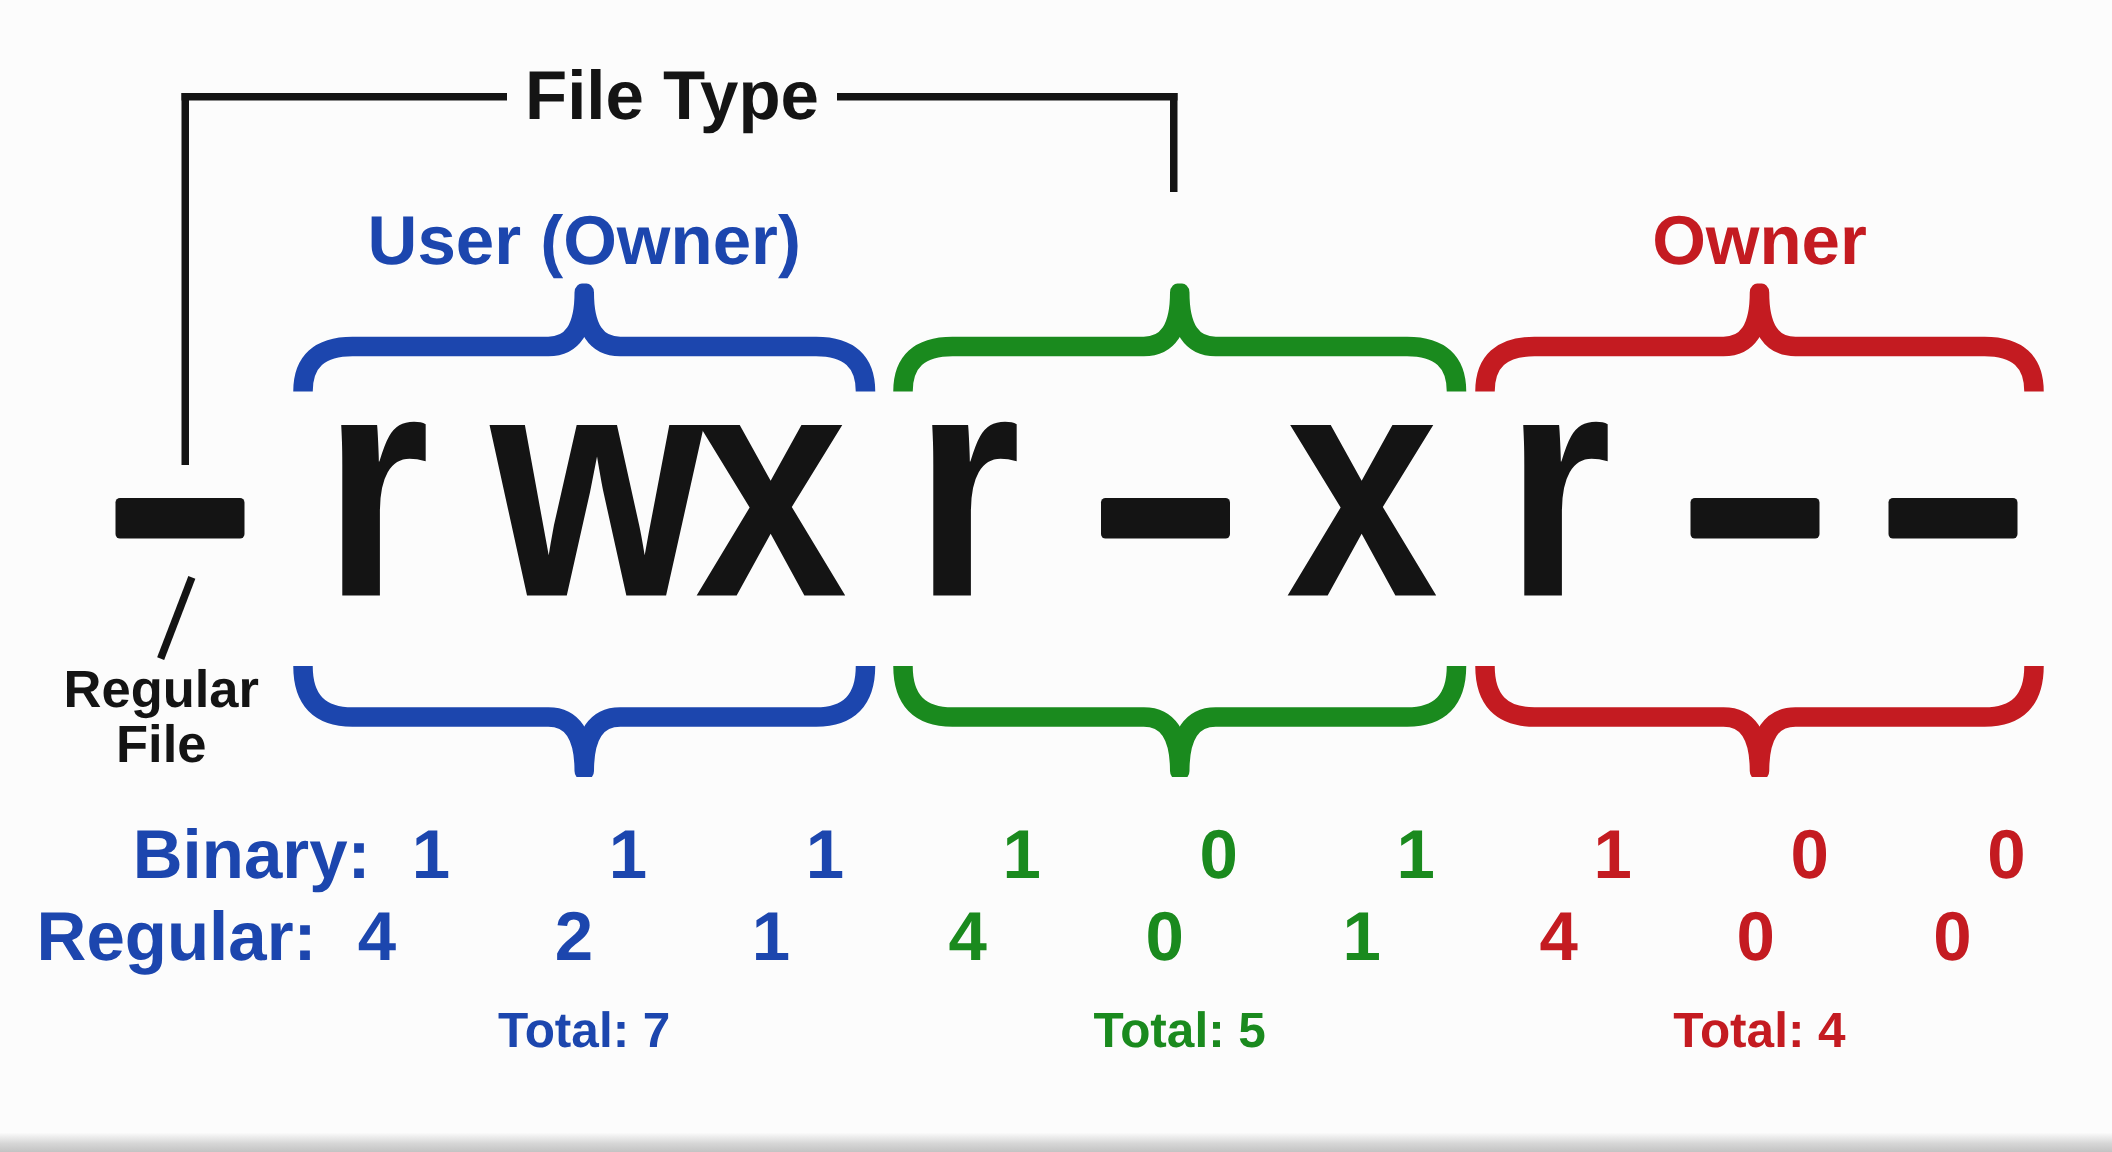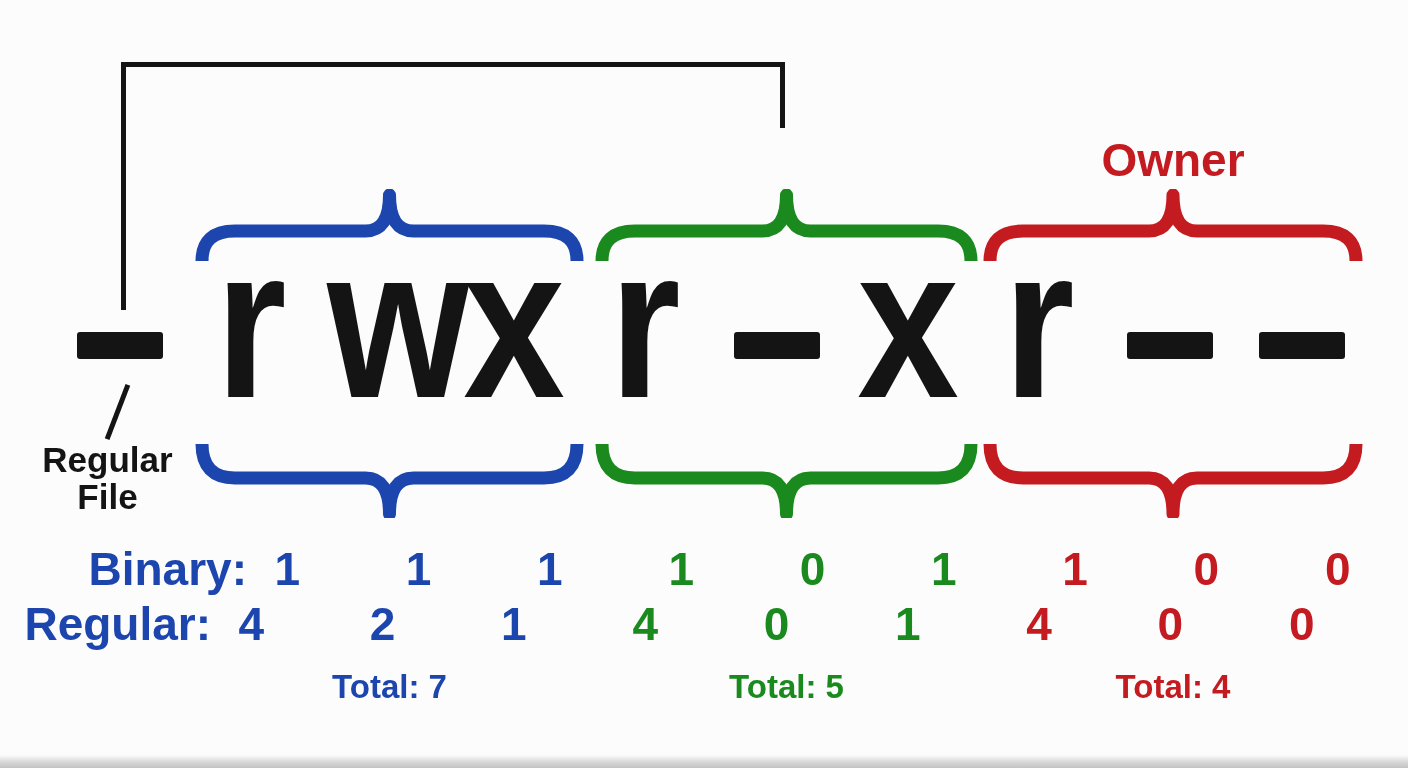--- a/index.html
+++ b/index.html
@@ -62,25 +62,27 @@
   }
 </style>
 </head>
 <body>
 
 <div class="stage">
 
   <div class="ft-line" id="ft-h"></div>
   <div class="ft-line" id="ft-vl"></div>
   <div class="ft-line" id="ft-vr"></div>
+  <div id="ft-label">File Type</div>
 
   <div id="slash"></div>
   <div id="regular-file">Regular
 File</div>
 
+  <div class="sec-label" id="user-label">User (Owner)</div>
   <div class="sec-label" id="others-label">Owner</div>
 
   <svg class="brace brace-top" id="brace-top-user" width="389" height="78" viewBox="0 0 389 78">
     <path d="M 7,72 Q 7,42 40,42 L 170.5,42 Q 194.5,42 194.5,6 Q 194.5,42 218.5,42 L 349,42 Q 382,42 382,72" fill="none" stroke-width="13" stroke-linejoin="round" stroke="#1c46ae"></path>
   </svg>
   <svg class="brace brace-top" id="brace-top-group" width="383" height="78" viewBox="0 0 383 78">
     <path d="M 7,72 Q 7,42 40,42 L 167.5,42 Q 191.5,42 191.5,6 Q 191.5,42 215.5,42 L 343,42 Q 376,42 376,72" fill="none" stroke-width="13" stroke-linejoin="round" stroke="#1a8a1e"></path>
   </svg>
   <svg class="brace brace-top" id="brace-top-others" width="380" height="78" viewBox="0 0 380 78">
     <path d="M 7,72 Q 7,42 40,42 L 166,42 Q 190,42 190,6 Q 190,42 214,42 L 340,42 Q 373,42 373,72" fill="none" stroke-width="13" stroke-linejoin="round" stroke="#c41b21"></path>

